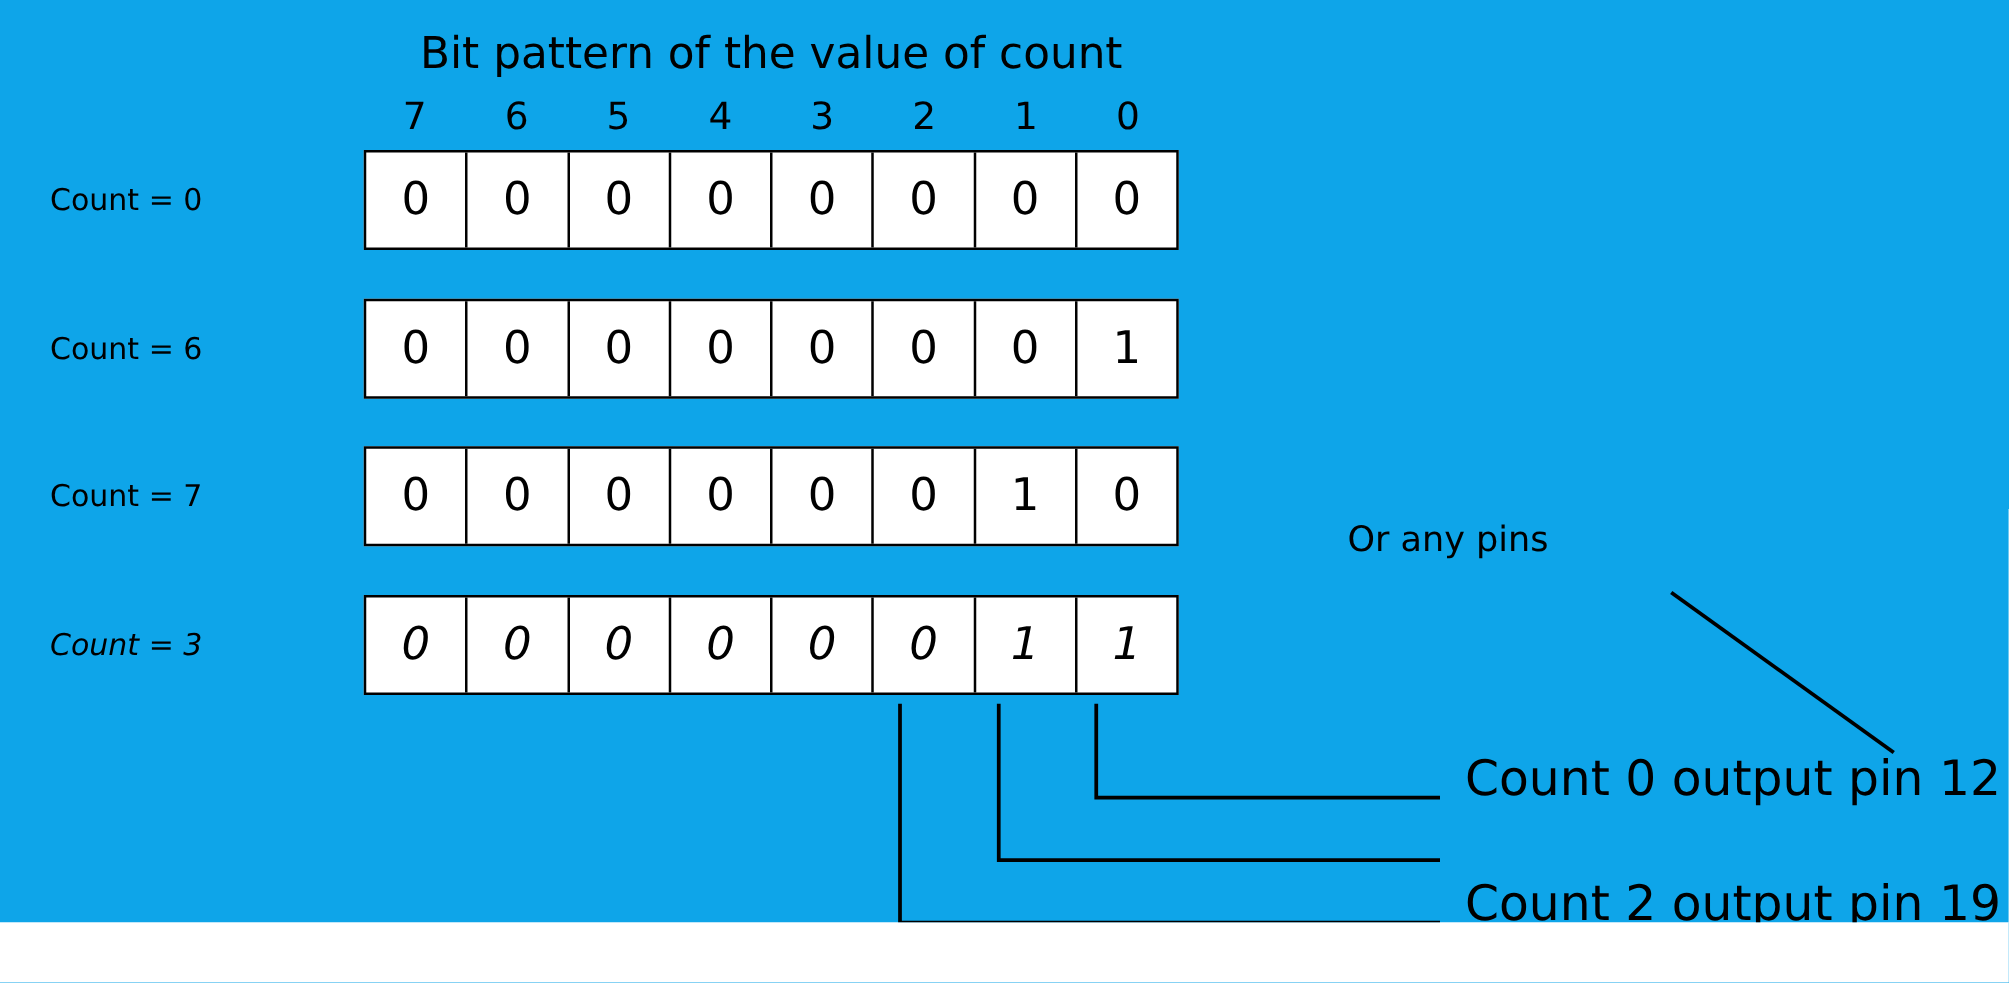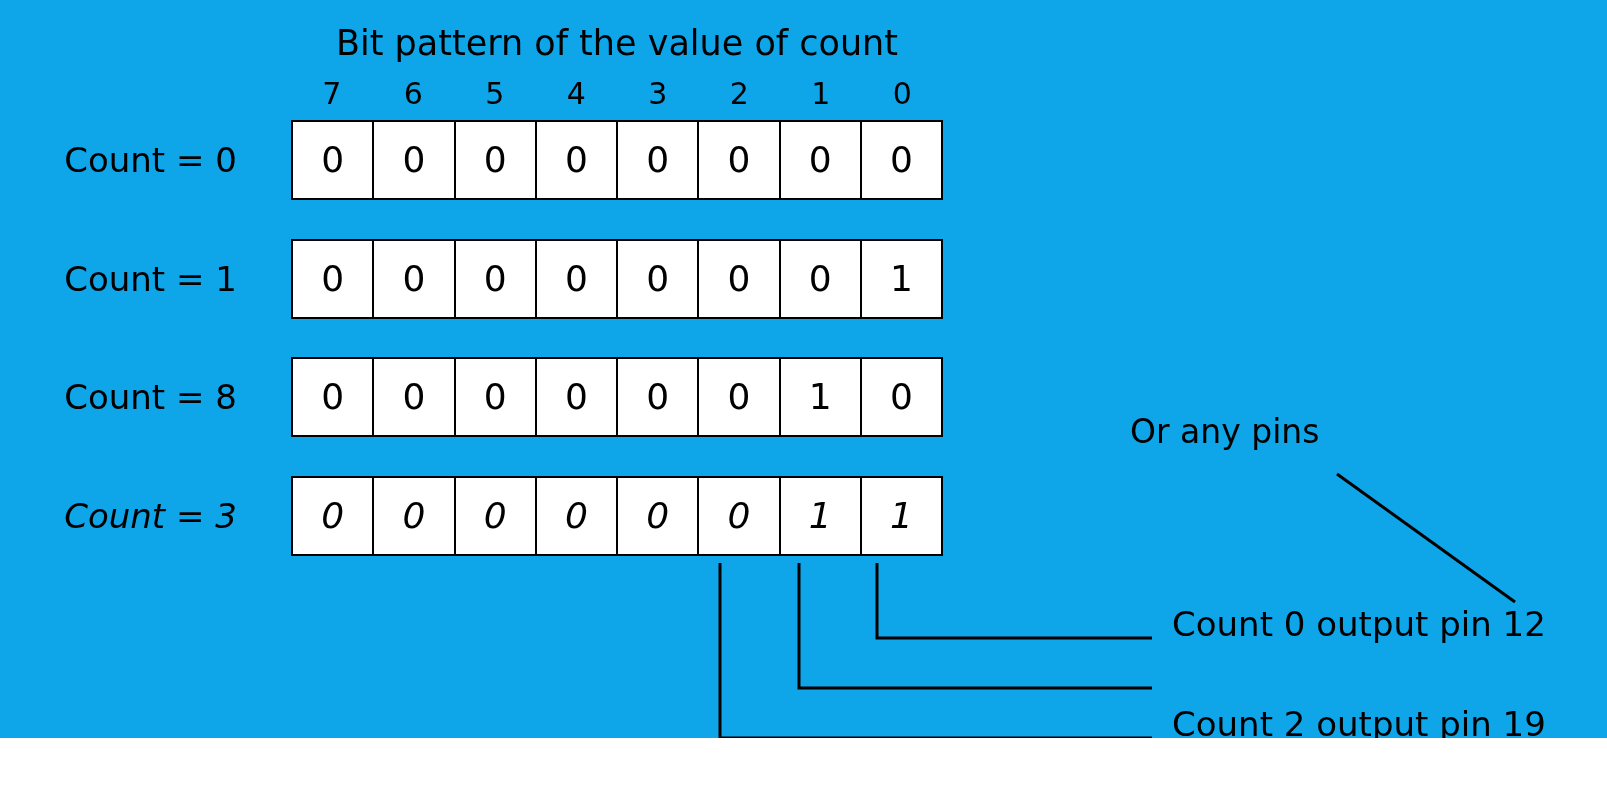--- a/index.html
+++ b/index.html
@@ -55,28 +55,27 @@
     width: 1607px;
     height: 80px;
   }
   .count-row[data-row="0"] { top: 120px; }
   .count-row[data-row="1"] { top: 239px; }
   .count-row[data-row="2"] { top: 357px; }
   .count-row[data-row="3"] { top: 476px; font-style: italic; }
 
   .row-label {
     position: absolute;
-    left: 28px;
+    left: 40px;
     top: 0;
     width: 245px;
     height: 80px;
     line-height: 80px;
-    font-size: 34px;
-    white-space: nowrap;
-    text-align: center;
+    font-size: 24px;
+    white-space: nowrap;
   }
 
   .bit-cells {
     position: absolute;
     left: 291px;
     top: 0;
     width: 652px;
     height: 80px;
     display: flex;
     border: 2px solid #000000;
@@ -101,33 +100,33 @@
     top: 0;
     width: 1607px;
     height: 786px;
     pointer-events: none;
   }
 
   
   .pin-label {
     position: absolute;
     left: 1172px;
-    font-size: 34px;
+    font-size: 39px;
     line-height: 40px;
     white-space: nowrap;
   }
   .pin-label[data-idx="0"] { top: 604px; }
   .pin-label[data-idx="1"] { top: 654px; }
   .pin-label[data-idx="2"] { top: 704px; }
 
   #or-any-pins {
     position: absolute;
-    left: 1130px;
+    left: 1078px;
     top: 412px;
-    font-size: 33px;
+    font-size: 28px;
     line-height: 40px;
     white-space: nowrap;
   }
 </style>
 </head>
 <body>
 
 <div id="stage">
 
   <div id="diagram-title">Bit pattern of the value of count</div>
@@ -151,35 +150,35 @@
       <div class="bit-cell">0</div>
       <div class="bit-cell">0</div>
       <div class="bit-cell">0</div>
       <div class="bit-cell">0</div>
       <div class="bit-cell">0</div>
       <div class="bit-cell">0</div>
     </div>
   </div>
 
   <div class="count-row" data-row="1">
-    <div class="row-label">Count = 1</div>
+    <div class="row-label">Count = 6</div>
     <div class="bit-cells">
       <div class="bit-cell">0</div>
       <div class="bit-cell">0</div>
       <div class="bit-cell">0</div>
       <div class="bit-cell">0</div>
       <div class="bit-cell">0</div>
       <div class="bit-cell">0</div>
       <div class="bit-cell">0</div>
       <div class="bit-cell">1</div>
     </div>
   </div>
 
   <div class="count-row" data-row="2">
-    <div class="row-label">Count = 8</div>
+    <div class="row-label">Count = 7</div>
     <div class="bit-cells">
       <div class="bit-cell">0</div>
       <div class="bit-cell">0</div>
       <div class="bit-cell">0</div>
       <div class="bit-cell">0</div>
       <div class="bit-cell">0</div>
       <div class="bit-cell">0</div>
       <div class="bit-cell">1</div>
       <div class="bit-cell">0</div>
     </div>

